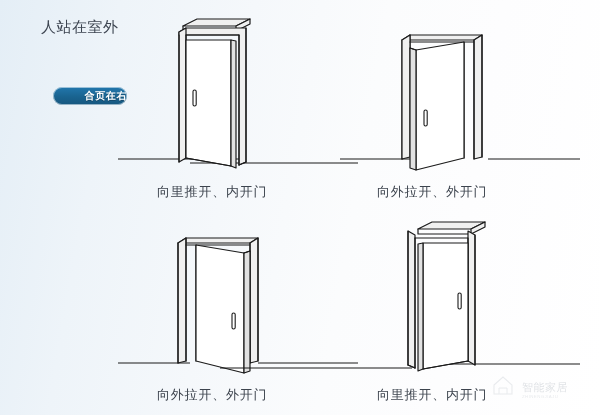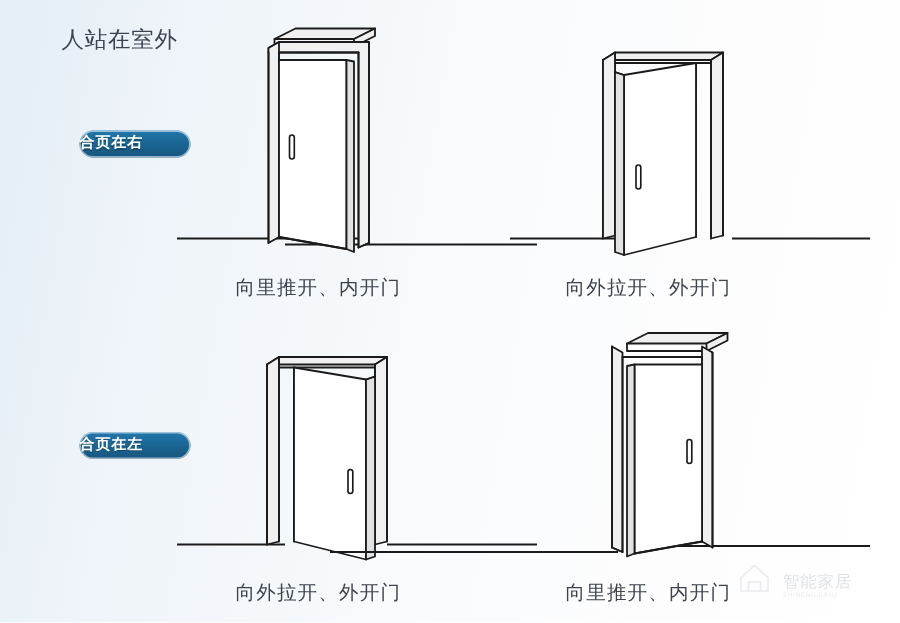--- a/index.html
+++ b/index.html
@@ -27,21 +27,21 @@
     font-size: 15px;
     line-height: 20px;
     color: #3c4450;
     letter-spacing: 0.5px;
     white-space: nowrap;
   }
   .badge {
     position: absolute;
     display: flex;
     align-items: center;
-    justify-content: flex-start;
+    justify-content: flex-end;
     width: 74px;
     height: 18px;
     border-radius: 9px;
     background: linear-gradient(180deg, #2277ad 0%, #19638f 55%, #17577f 100%);
     box-shadow: inset 0 0 0 1px rgba(255,255,255,0.55);
     color: #ffffff;
     font-size: 10px;
     letter-spacing: 0.6px;
     font-weight: bold;
     white-space: nowrap;
@@ -137,23 +137,20 @@
 <body>
 
 <div id="page">
 
   <div class="page-title">人站在室外</div>
 
   <div class="badge" id="badge-right">
     <span class="badge-inner">合页在右</span>
   </div>
 
-  <div class="badge" id="badge-left">
-    <span class="badge-inner">合页在左</span>
-  </div>
 
   <svg class="door-svg" id="scene-1" width="240" height="160" viewBox="0 0 240 160">
 
     <path class="ground" d="M0,141 L122,141"></path>
     <path class="ground" d="M72,145 L240,145"></path>
 
     <path class="panel-shade" d="M65,8 L79,1 L132,1 L118,8 Z"></path>
     <path class="panel-shade" d="M118,8 L132,1 L132,6 L118,13 Z"></path>
     <path class="stroke" d="M65,8 L65,13 L118,13"></path>
 

